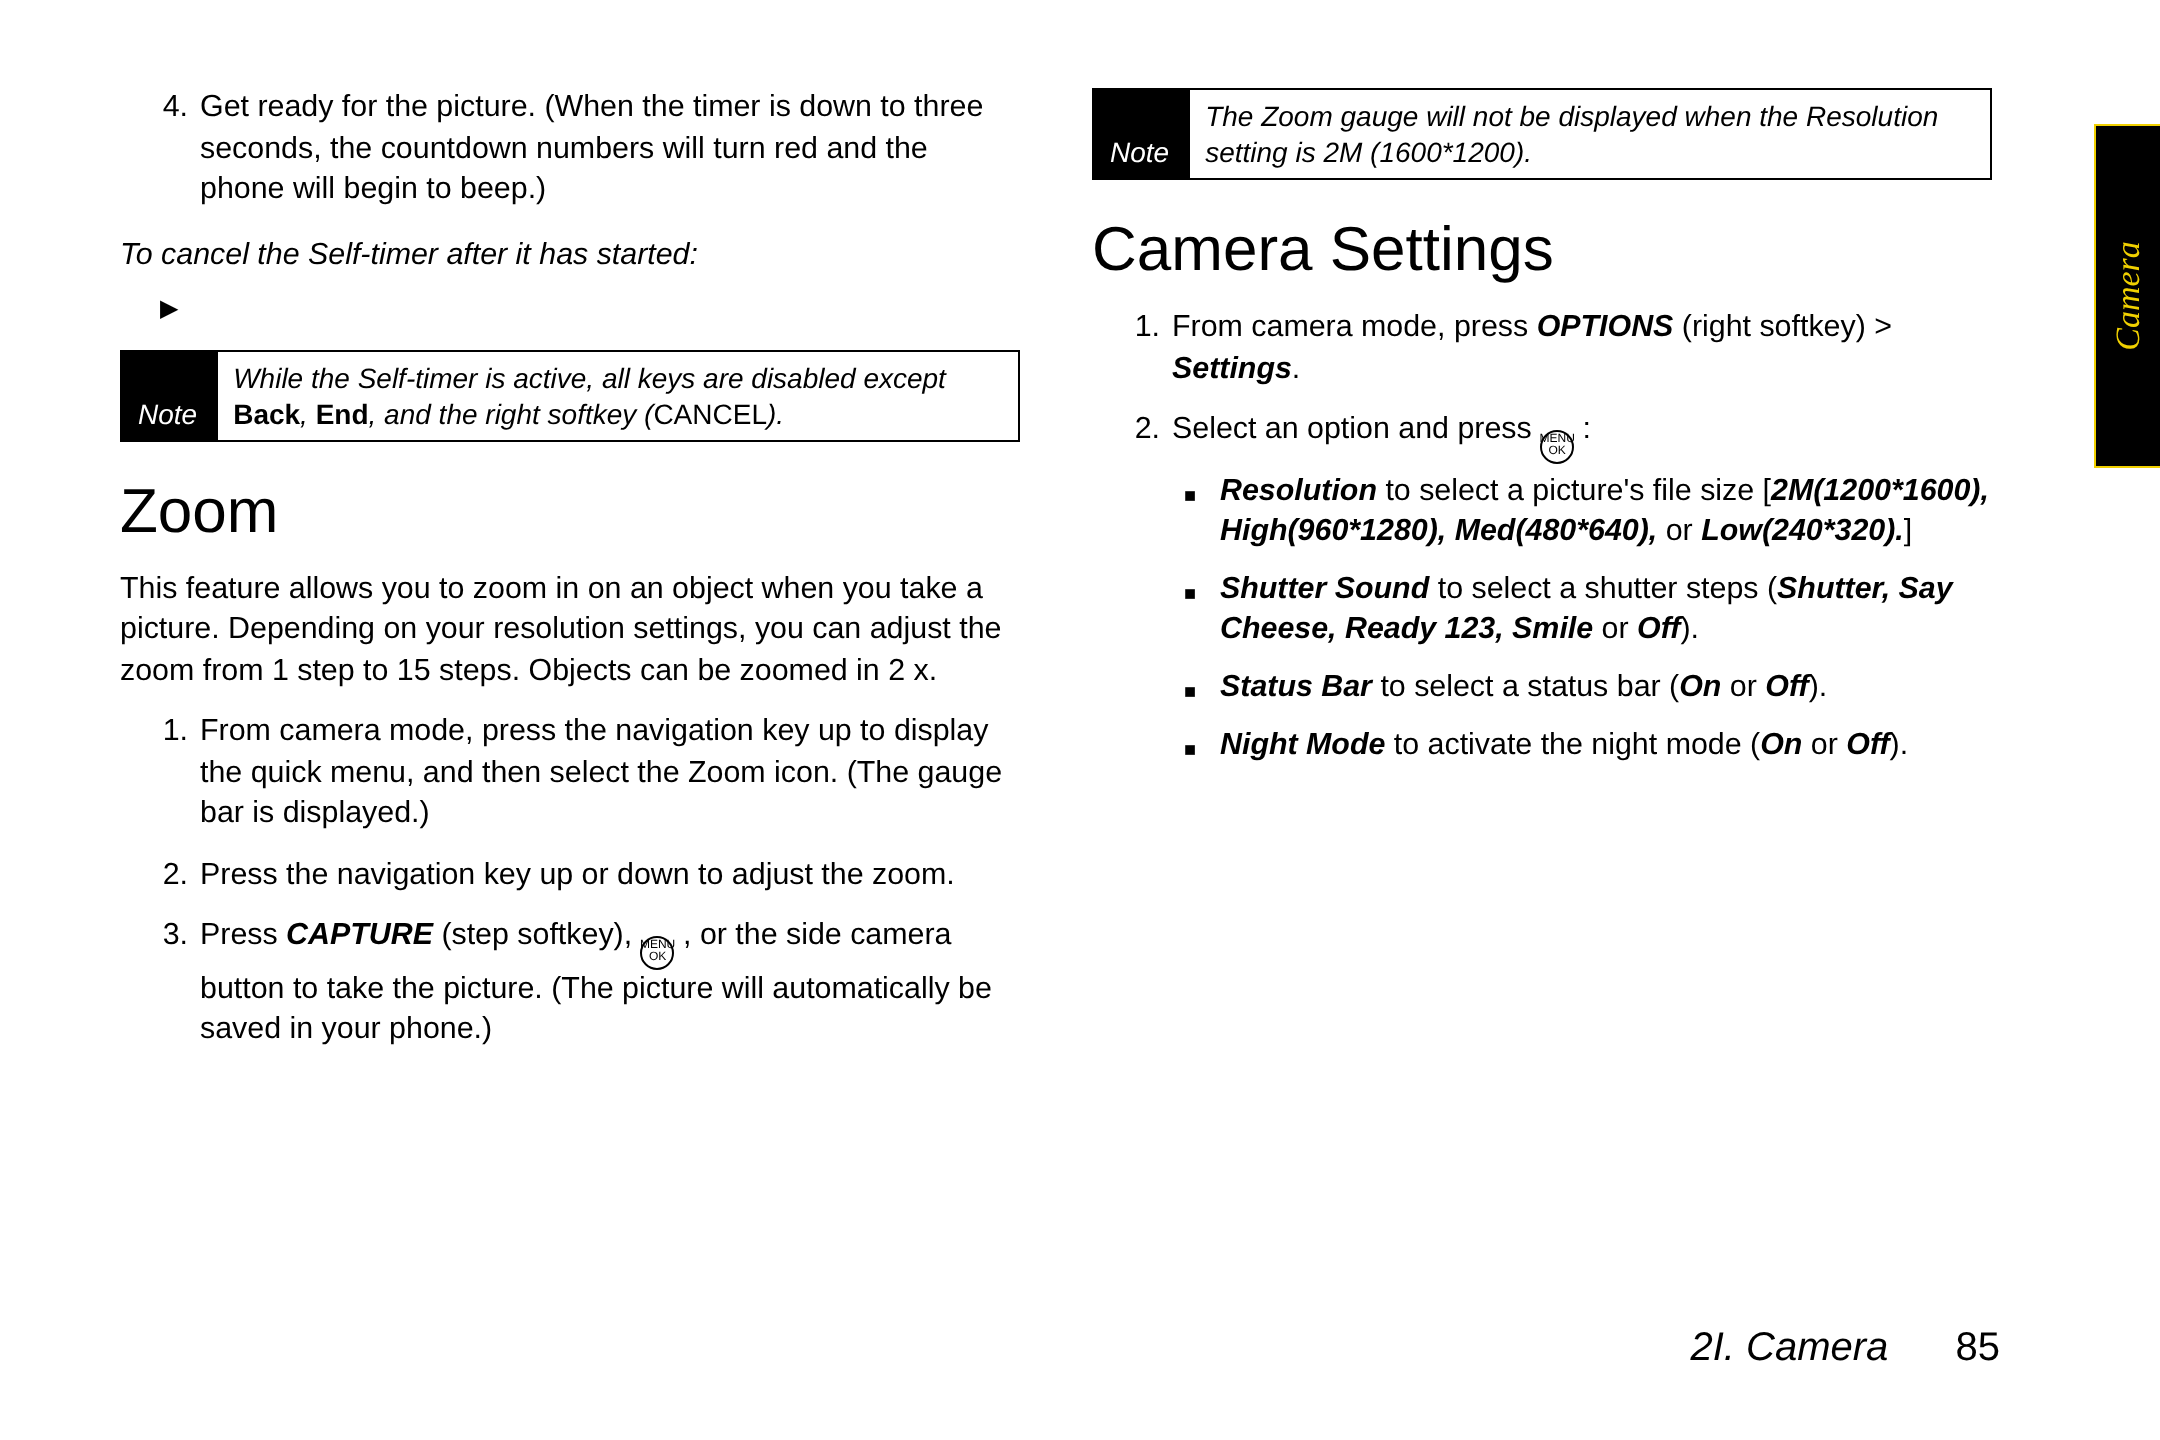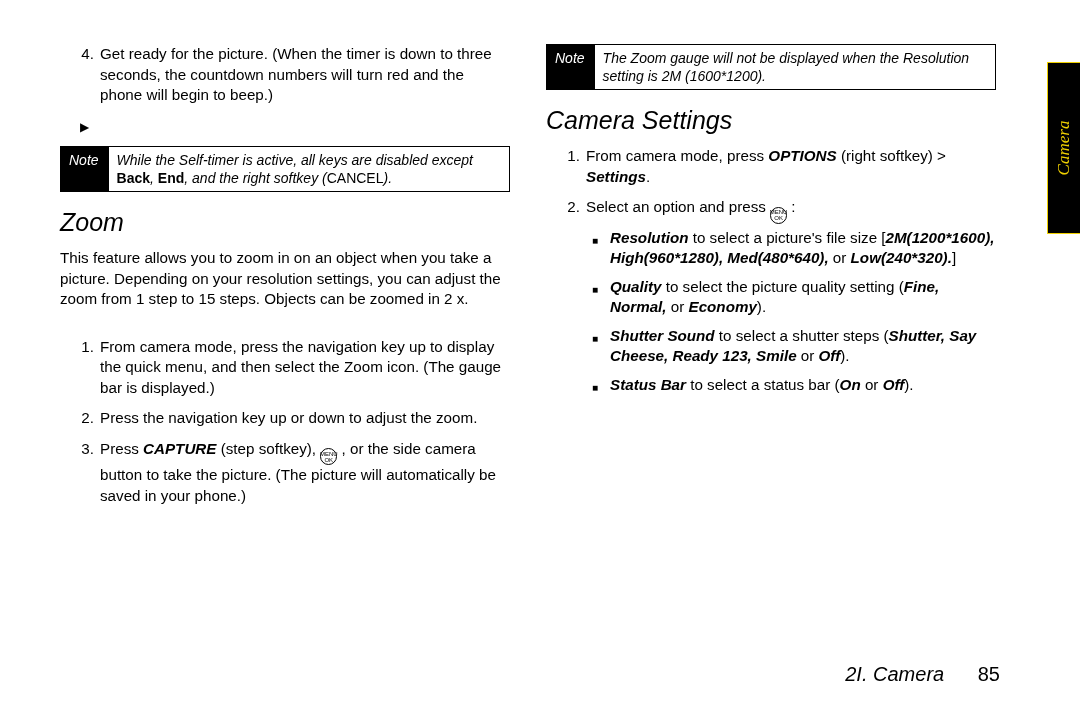--- a/index.html
+++ b/index.html
@@ -7,23 +7,23 @@
 .col{width:450px;font-size:15.2px;line-height:1.35}
 .ol{list-style:none;margin:0;padding:0}
 .ol>li{display:flex;margin-bottom:10px}
 .num{width:34px;flex:none;text-align:right;padding-right:6px}
 .ol .body{flex:1}
 .sub-instr{font-style:italic;margin:12px 0 6px}
 .tri-row{display:flex;margin:4px 0 10px 20px}
 .tri{flex:none;width:14px;margin-right:10px;line-height:1.35}
 .tri::before{content:"\25B6";font-size:12px}
 .note-box{border:1.5px solid #000;margin:10px 0;display:flex;padding:0;font-size:14px;line-height:1.3}
-.note-label{background:#000;color:#fff;font-style:italic;padding:4px 10px 4px 8px;font-weight:400}
+.note-label{background:#000;color:#fff;font-style:italic;padding:22px 10px 4px 8px;font-weight:400}
 .note-text{font-style:italic;padding:4px 8px}
-h2.section{font-style:italic;font-weight:400;font-size:25px;margin:14px 0 8px}
+h2.section{font-weight:400;font-size:31px;margin:14px 0 8px}
 .bul{list-style:none;margin:4px 0 16px 6px;padding:0}
 .bul>li{display:flex;margin-bottom:8px}
 .sq{flex:none;width:14px;margin-right:4px;line-height:1.4}
 .sq::before{content:"\25A0";font-size:10px}
 .ok-icon{display:inline-flex;align-items:center;justify-content:center;width:15px;height:15px;border:1.2px solid #000;border-radius:50%;font-size:6px;line-height:6px;vertical-align:-2px;text-align:center;flex-direction:column}
 .ok-icon span{display:block}
 .foot{position:absolute;right:80px;bottom:34px;font-style:italic;font-size:20px}
 .foot .pg{font-style:normal;margin-left:28px}
 .side-tab{position:absolute;right:0;top:62px;width:32px;height:170px;background:#000;border:1.5px solid #f0d000;border-right:none;display:flex;align-items:center;justify-content:center}
 .side-tab span{color:#f0d000;font-family:Georgia,serif;font-style:italic;font-size:17px;transform:rotate(-90deg);white-space:nowrap}
@@ -34,33 +34,34 @@
 <div class="page">
 
   <div class="col">
     <ol class="ol" start="4">
       <li>
         <span class="num">4.</span>
         <span class="body">Get ready for the picture. (When the timer is down to three seconds, the countdown numbers will turn red and the phone will begin to beep.)</span>
       </li>
     </ol>
 
+    <div class="sub-instr">To cancel the Self-timer after it has started:</div>
     <div class="tri-row">
       <span class="tri"></span>
     </div>
 
     <div class="note-box">
       <div class="note-label">Note</div>
       <div class="note-text">
         <span>While the Self-timer is active, all keys are disabled except </span><span style="font-style:normal"><b>Back</b></span>, <span style="font-style:normal"><b>End</b></span><span>, and the right softkey (</span><span style="font-style:normal"><span>CANCEL</span></span><span>).</span>
       </div>
     </div>
 
     <h2 class="section">Zoom</h2>
-    <div style="margin-bottom:27px">This feature allows you to zoom in on an object when you take a picture. Depending on your resolution settings, you can adjust the zoom from 1 step to 15 steps. Objects can be zoomed in 2 x.</div>
+    <div style="margin-bottom:10px">This feature allows you to zoom in on an object when you take a picture. Depending on your resolution settings, you can adjust the zoom from 1 step to 15 steps. Objects can be zoomed in 2 x.</div>
 
     <ol class="ol">
       <li>
         <span class="num">1.</span>
         <span class="body">From camera mode, press the navigation key up to display the quick menu, and then select the Zoom icon. (The gauge bar is displayed.)</span>
       </li>
       <li>
         <span class="num">2.</span>
         <span class="body">Press the navigation key up or down to adjust the zoom.</span>
       </li>
@@ -102,33 +103,33 @@
           <ul class="bul">
             <li>
               <span class="sq"></span>
               <span>
                 <b><i>Resolution</i></b><span> to select a picture's file size [</span><b><i>2M(1200*1600), High(960*1280), Med(480*640),</i></b><span> or </span><b><i>Low(240*320).</i></b><span>]</span>
               </span>
             </li>
             <li>
               <span class="sq"></span>
               <span>
-                <b><i>Quality</i></b><span> to select the picture quality setting (</span><b><i>Fine, Normal,</i></b><span> or </span><b><i>Economy</i></b><span>).</span>
-              </span>
-            </li>
-            <li>
-              <span class="sq"></span>
-              <span>
                 <b><i>Shutter Sound</i></b><span> to select a shutter steps (</span><b><i>Shutter, Say Cheese, Ready 123, Smile</i></b><span> or </span><b><i>Off</i></b><span>).</span>
               </span>
             </li>
             <li>
               <span class="sq"></span>
               <span>
                 <b><i>Status Bar</i></b><span> to select a status bar (</span><b><i>On</i></b><span> or </span><b><i>Off</i></b><span>).</span>
+              </span>
+            </li>
+            <li>
+              <span class="sq"></span>
+              <span>
+                <b><i>Night Mode</i></b><span> to activate the night mode (</span><b><i>On</i></b><span> or </span><b><i>Off</i></b><span>).</span>
               </span>
             </li>
           </ul>
         </span>
       </li>
     </ol>
   </div>
 
   <div class="foot">
     <span>2I. Camera</span>

